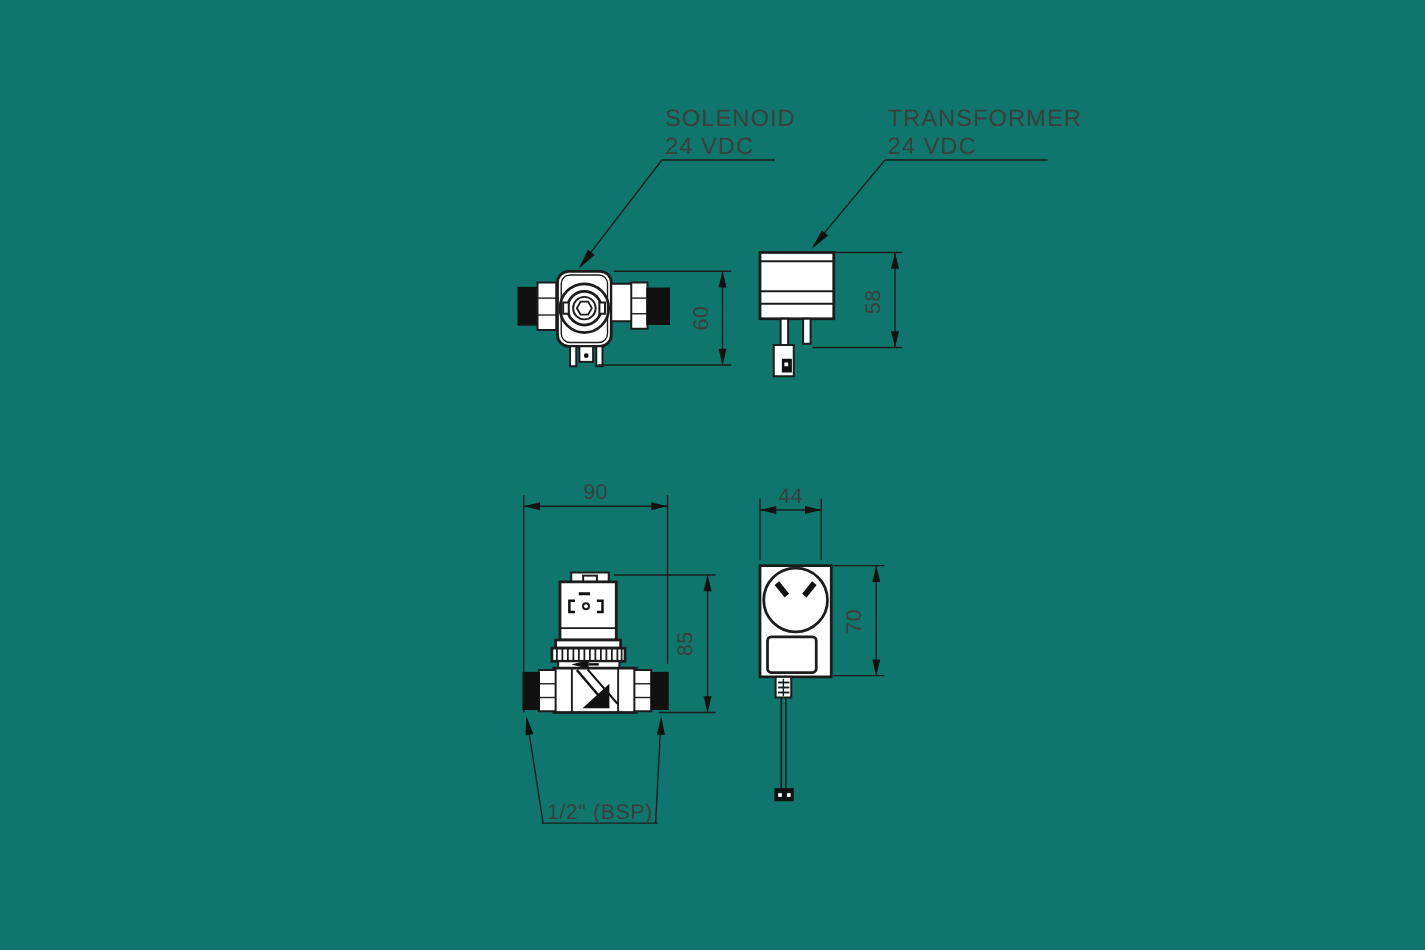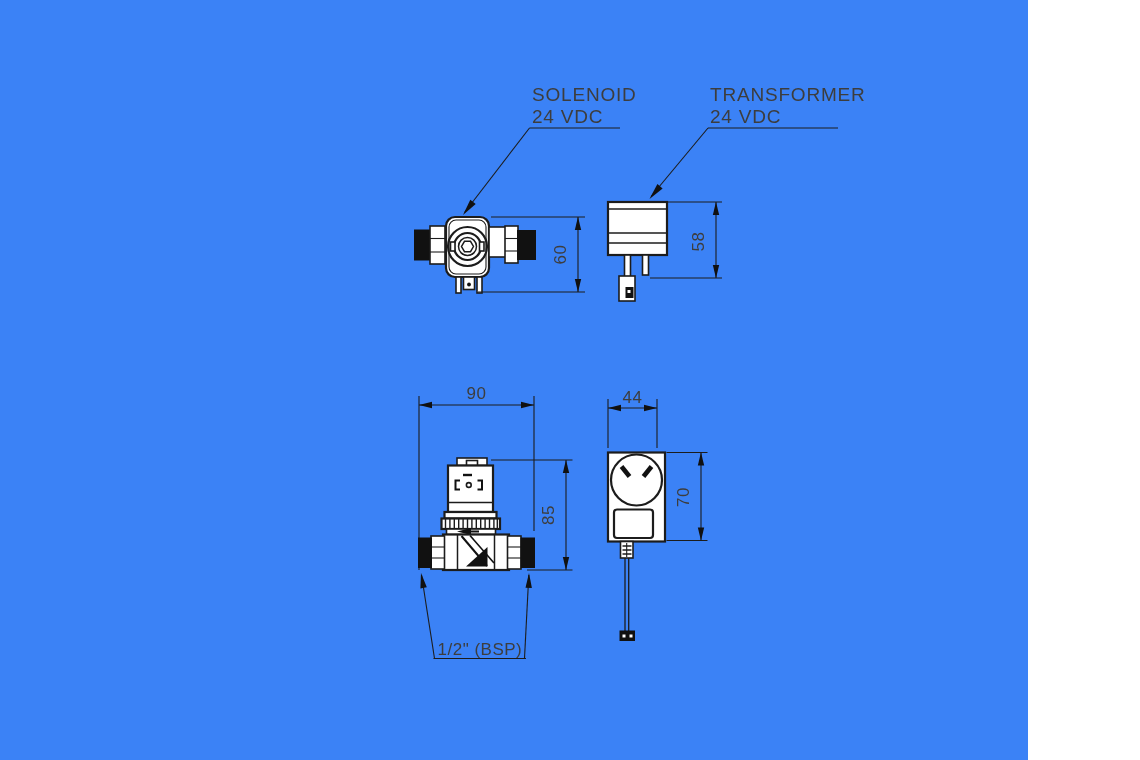--- a/index.html
+++ b/index.html
@@ -1,19 +1,19 @@
 <!DOCTYPE html>
 <html><head>
 <meta charset="utf-8">
 <style>
   html,body{margin:0;padding:0;background:#ffffff;}
   .canvas{
     position:relative;
-    width:1028px;height:760px;
-    background:#3b82f6;
+    width:1140px;height:760px;
+    background:#0f766e;
     font-family:"Liberation Sans",sans-serif;
     overflow:hidden;
     text-align:center;
   }
   svg{display:block;}
   .callout-text{
     fill:#3d3d3d;
     font-size:19px;
     letter-spacing:0.8px;
     font-family:"Liberation Sans",sans-serif;

